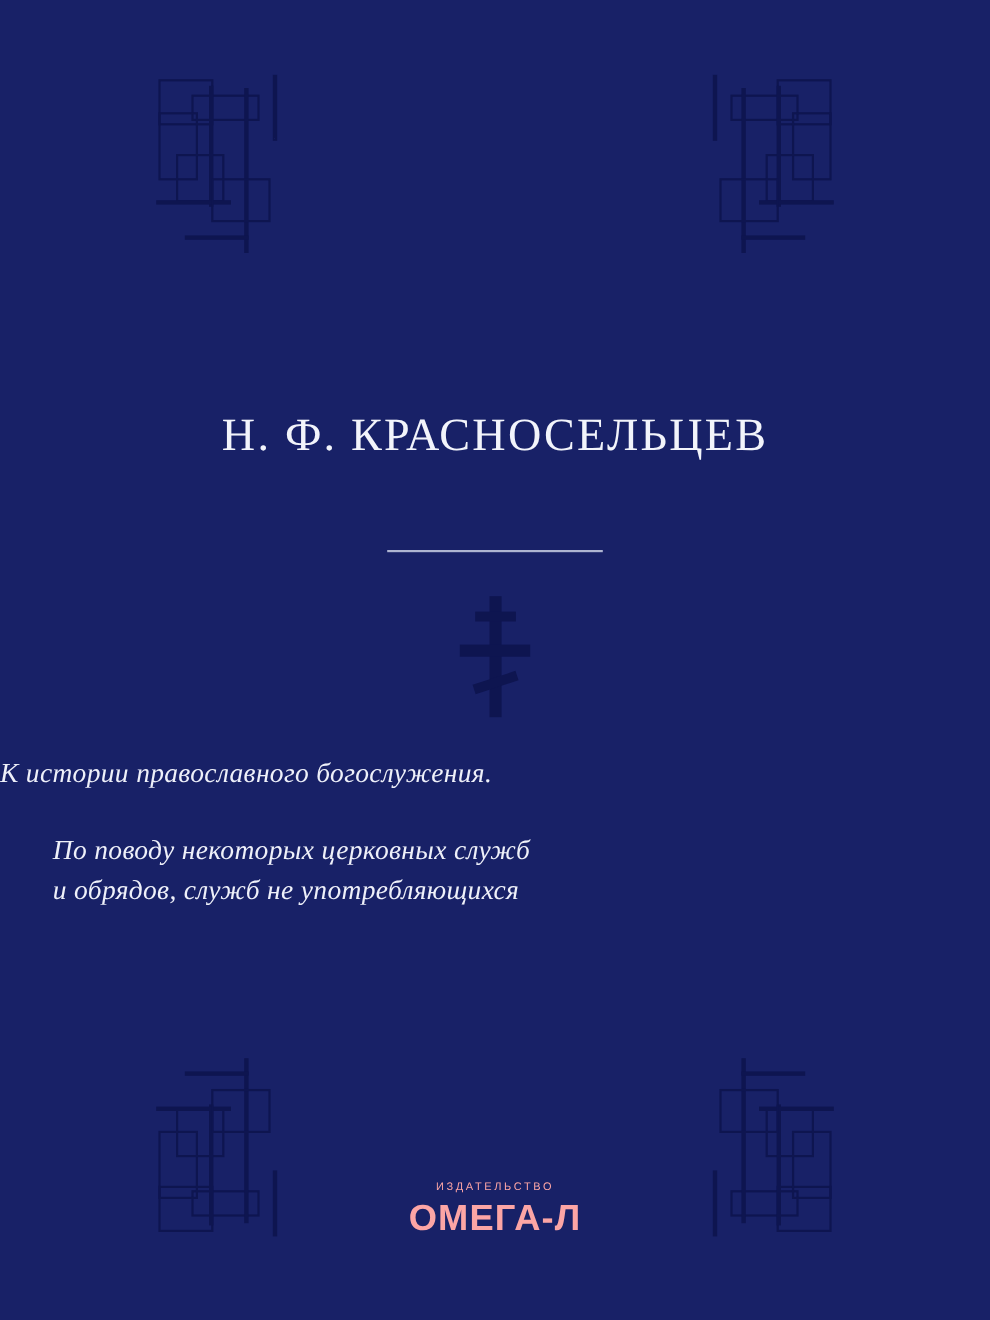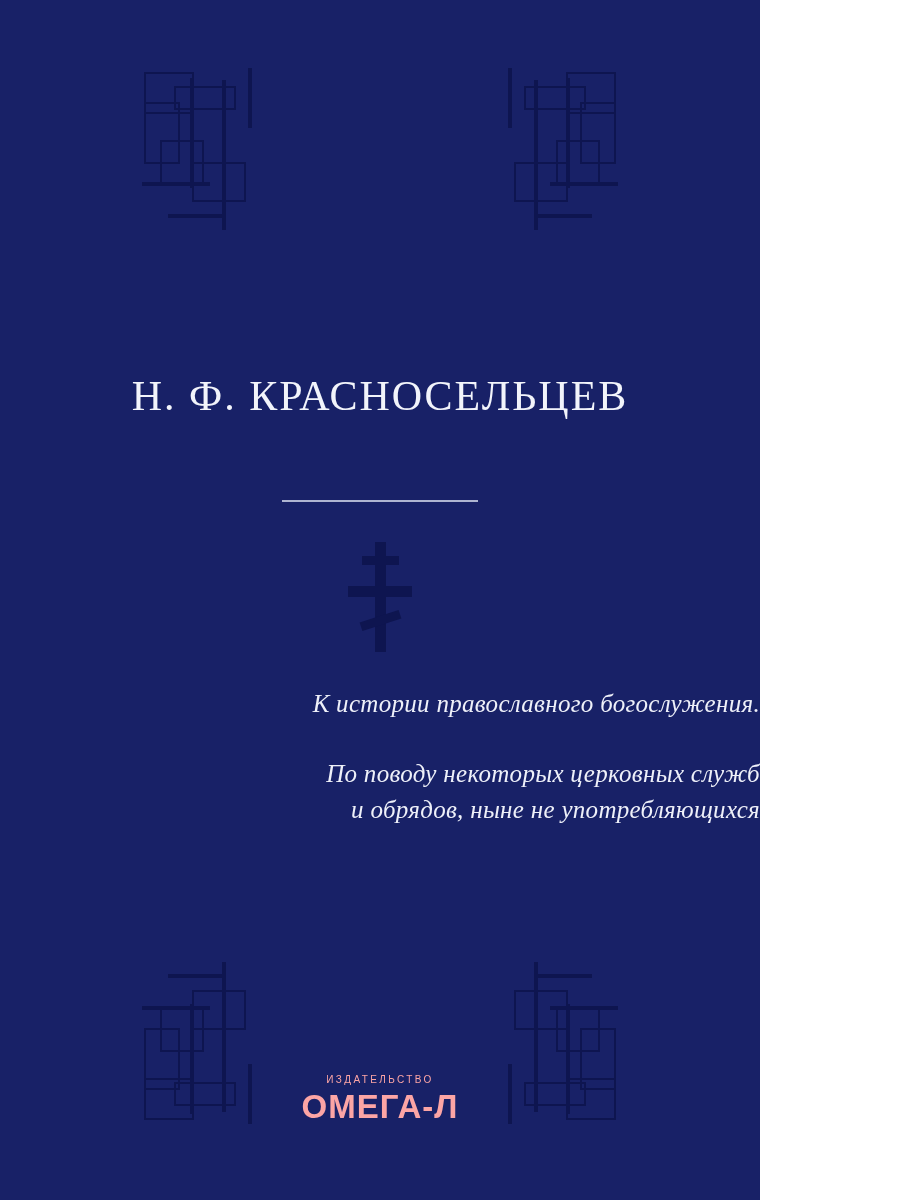--- a/index.html
+++ b/index.html
@@ -5,21 +5,21 @@
   html, body {
     margin: 0;
     padding: 0;
     background: #ffffff;
   }
   body {
     font-family: "Liberation Serif", serif;
   }
   .cover {
     position: relative;
-    width: 760px;
+    width: 900px;
     height: 1200px;
     background: #182167;
     overflow: hidden;
     box-sizing: border-box;
   }
   
   .ornament {
     position: absolute;
     width: 180px;
     height: 190px;
@@ -86,21 +86,21 @@
   .cross .v { left: 35px; top: 0; width: 11px; height: 110px; }
   .cross .h-top { left: 22px; top: 14px; width: 37px; height: 9px; }
   .cross .h-mid { left: 8px;  top: 44px; width: 64px; height: 11px; }
   .cross .h-low { left: 20px; top: 74px; width: 41px; height: 9px; transform: rotate(-18deg); }
 
   .titles {
     position: absolute;
     top: 690px;
     left: 0;
     right: 0;
-    text-align: right;
+    text-align: left;
     color: #eef0f9;
     font-family: "Liberation Serif", serif;
     font-style: italic;
   }
   .title-main {
     font-size: 25px;
     margin-bottom: 38px;
     letter-spacing: .3px;
   }
   .subtitle {
@@ -195,21 +195,21 @@
     <i class="v"></i>
     <i class="h-top"></i>
     <i class="h-mid"></i>
     <i class="h-low"></i>
   </div>
 
   <div class="titles">
     <div class="title-main">К истории православного богослужения.</div>
     <div class="subtitle">
       <div>По поводу некоторых церковных служб</div>
-      <div>и обрядов, ныне не употребляющихся</div>
+      <div>и обрядов, служб не употребляющихся</div>
     </div>
   </div>
 
   <div class="publisher">
     <div class="pub-small">издательство</div>
     <div class="pub-name">ОМЕГА-Л</div>
   </div>
 
 </div>
 

